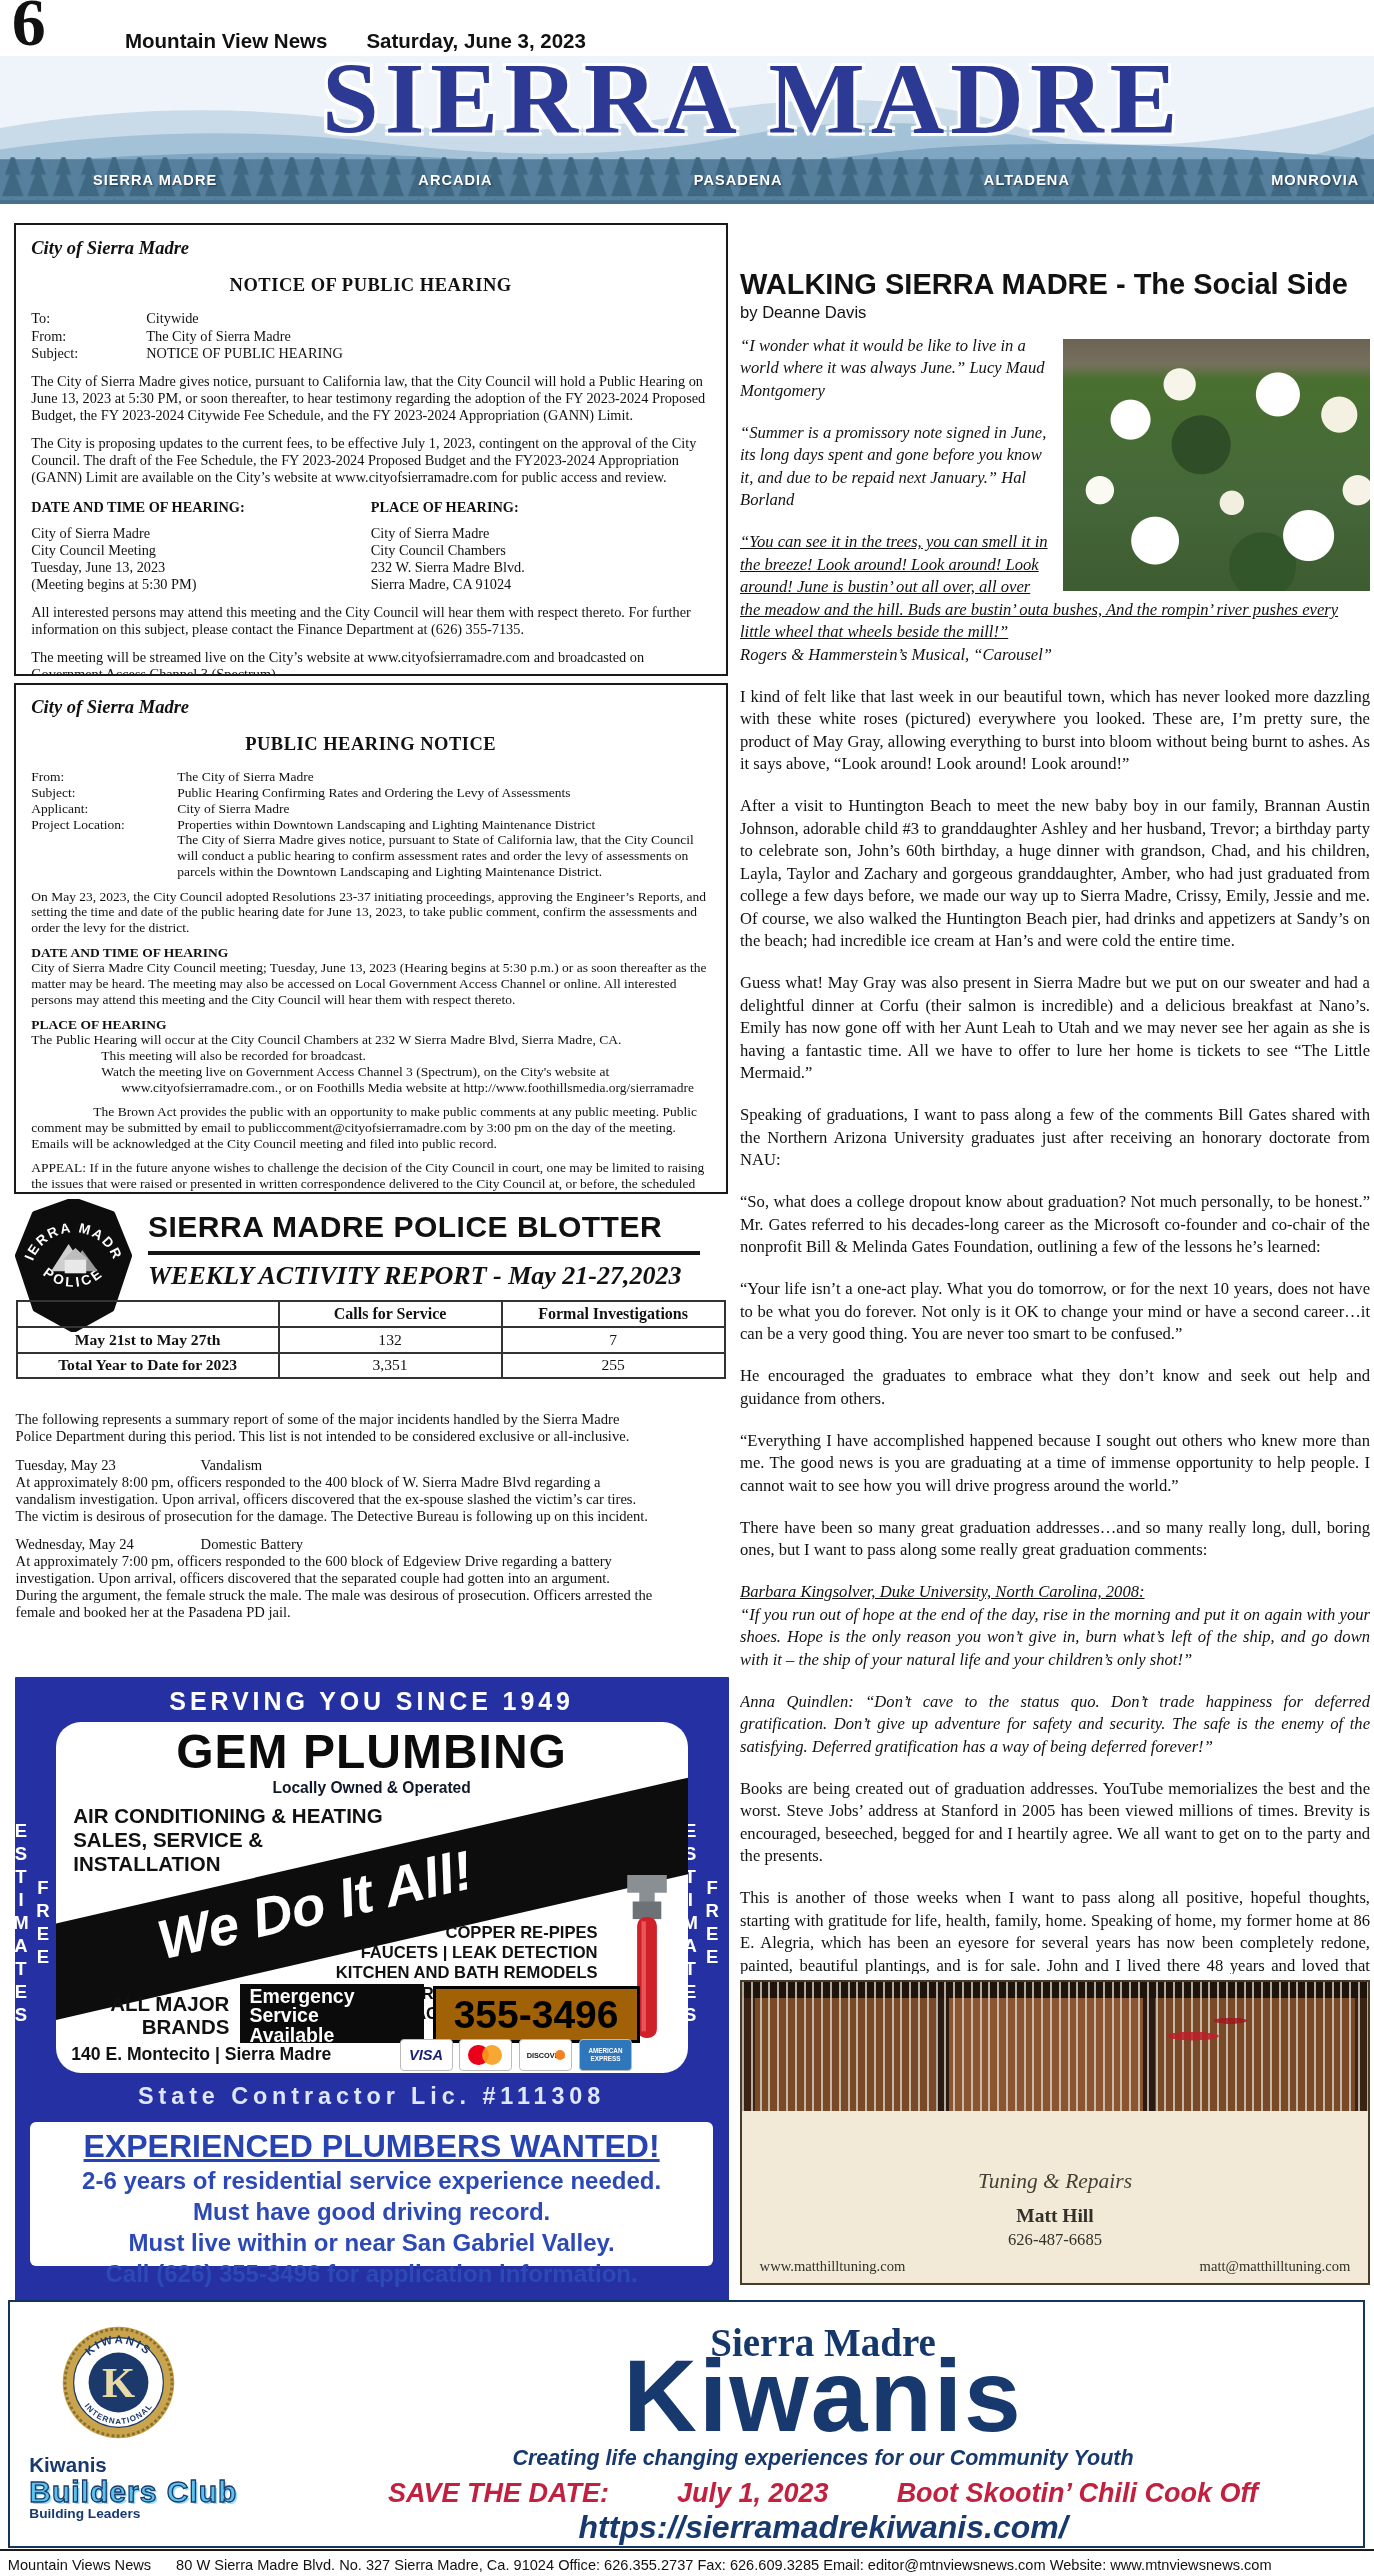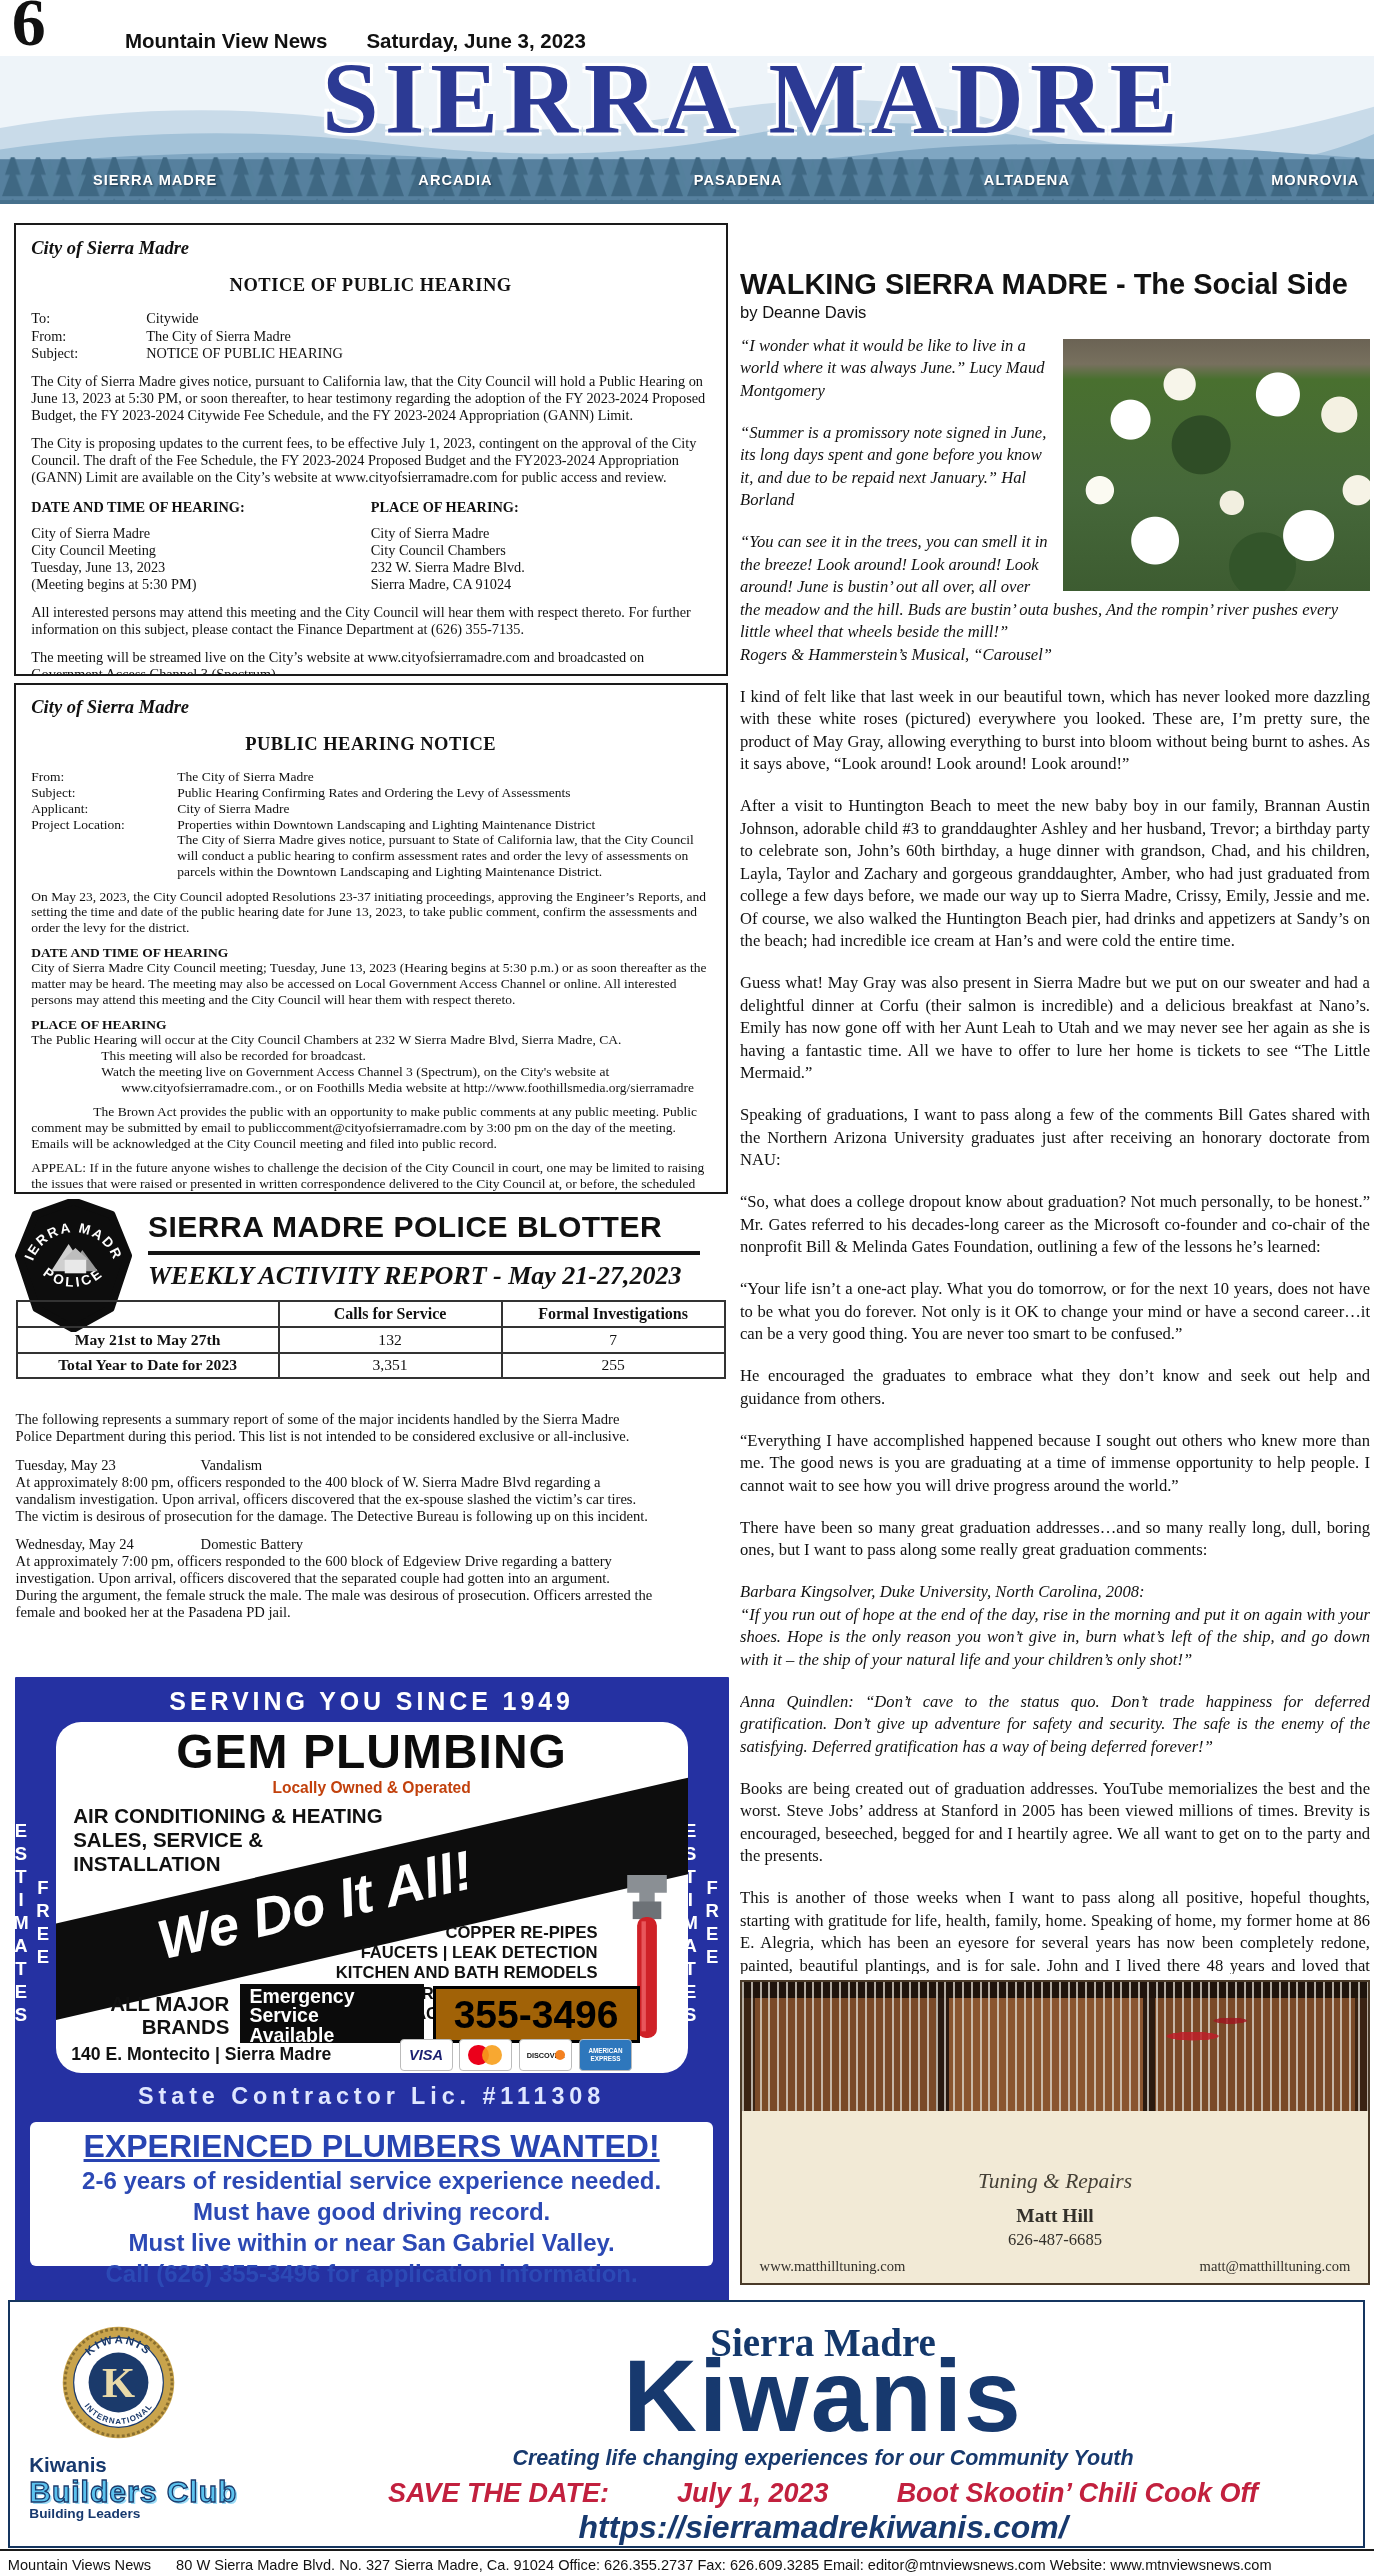--- a/index.html
+++ b/index.html
@@ -58,21 +58,21 @@
   
   .gem{left:14.6px;top:1677px;width:714px;height:759px;background:#2531a2;border-radius:1px;
        font-family:"Liberation Sans",sans-serif;overflow:hidden;}
   .gem-serving{position:absolute;left:0;right:0;top:9.8px;text-align:center;color:#fff;font-weight:bold;
        font-size:25px;letter-spacing:3.9px;}
   .gem-rail{position:absolute;top:115px;width:33px;height:262px;color:#fff;font-weight:bold;font-size:18.5px;
        writing-mode:vertical-rl;text-orientation:upright;letter-spacing:2px;text-align:center;}
   .gem-rail.left{left:5.9px;} .gem-rail.right{right:5.9px;}
   .gem-panel{position:absolute;left:41px;right:41px;top:45px;height:351px;background:#fff;border-radius:25px;overflow:hidden;}
   .gem-name{position:absolute;left:0;right:0;top:2px;text-align:center;font-weight:800;font-size:48px;letter-spacing:1px;color:#0c0c0c;}
-  .gem-tag{position:absolute;left:0;right:0;top:57px;text-align:center;font-weight:bold;font-size:15.6px;color:#c2410c;}
+  .gem-tag{position:absolute;left:0;right:0;top:57px;text-align:center;font-weight:bold;font-size:15.6px;color:#0f172a;}
   .gem-hvac{position:absolute;left:17.6px;top:82px;font-weight:800;font-size:20.5px;line-height:1.16;color:#111;}
   .gem-banner{position:absolute;left:-68px;top:125px;width:810px;height:94px;background:#0d0d0d;transform:rotate(-13deg);}
   .gem-banner span{display:block;padding:7.8px 0 0 166px;color:#fff;font-weight:800;font-style:italic;font-size:55px;white-space:nowrap;}
   .gem-serv{position:absolute;right:90px;top:201px;text-align:right;font-weight:800;font-size:16.6px;line-height:1.22;color:#111;}
   .gem-wrench{position:absolute;right:7.8px;top:144px;width:66px;height:181px;}
   .gem-brands{position:absolute;left:9.8px;top:271px;width:164px;text-align:right;font-weight:800;font-size:20.5px;line-height:1.12;color:#111;}
   .gem-emerg{position:absolute;left:184px;top:262px;width:184px;height:59px;background:#0b0b0b;color:#fff;
      font-weight:800;font-size:19.5px;line-height:1.0;padding:2.9px 0 0 9.8px;box-sizing:border-box;}
   .gem-phone{position:absolute;left:377px;top:264px;width:201px;height:51px;background:#a16207;border:3.9px solid #000;
      text-align:center;font-weight:800;font-size:39px;line-height:51px;color:#000;}
@@ -105,21 +105,21 @@
        radial-gradient(circle at 12% 60%, #fbfaf2 0 13.7px, rgba(255,255,255,0) 14.6px),
        radial-gradient(circle at 30% 80%, #ffffff 0 23.4px, rgba(255,255,255,0) 24.4px),
        radial-gradient(circle at 55% 65%, #f2efe0 0 11.7px, rgba(255,255,255,0) 12.7px),
        radial-gradient(circle at 80% 78%, #ffffff 0 25px, rgba(255,255,255,0) 26px),
        radial-gradient(circle at 96% 60%, #f6f3e6 0 14.6px, rgba(255,255,255,0) 15.6px),
        radial-gradient(circle at 45% 42%, #2f4d26 0 29px, rgba(0,0,0,0) 30px),
        radial-gradient(circle at 65% 90%, #33552a 0 33px, rgba(0,0,0,0) 34px),
        linear-gradient(180deg,#6b6354 0%,#77705e 10%,#49702f 16%,#46683a 60%,#3d5c31 100%);}
   .article p{margin:0 0 19.5px 0;font-size:16.6px;line-height:22.5px;}
   .article p.it{font-style:italic;}
-  .article p.nogap{margin-bottom:0;}
+  .article p.nogap{margin-bottom:0;text-decoration:underline;}
   .article p.just{text-align:justify;}
 
   
   .piano{left:740px;top:1980px;width:630px;height:305px;border:2px solid #4a3a28;box-sizing:border-box;background:#f2ead6;overflow:hidden;}
   .piano-photo{position:absolute;left:0;top:0;right:0;height:129px;
      background:
        radial-gradient(ellipse at 72% 42%, rgba(190,30,40,.85) 0 25px, rgba(190,30,40,0) 27px),
        radial-gradient(ellipse at 78% 30%, rgba(160,20,30,.8) 0 15.6px, rgba(160,20,30,0) 17.6px),
        repeating-linear-gradient(90deg, rgba(225,220,210,.75) 0 2px, rgba(0,0,0,0) 2px 8.8px),
        linear-gradient(180deg,#1f140c 0 15.6px, rgba(0,0,0,0) 15.6px),

